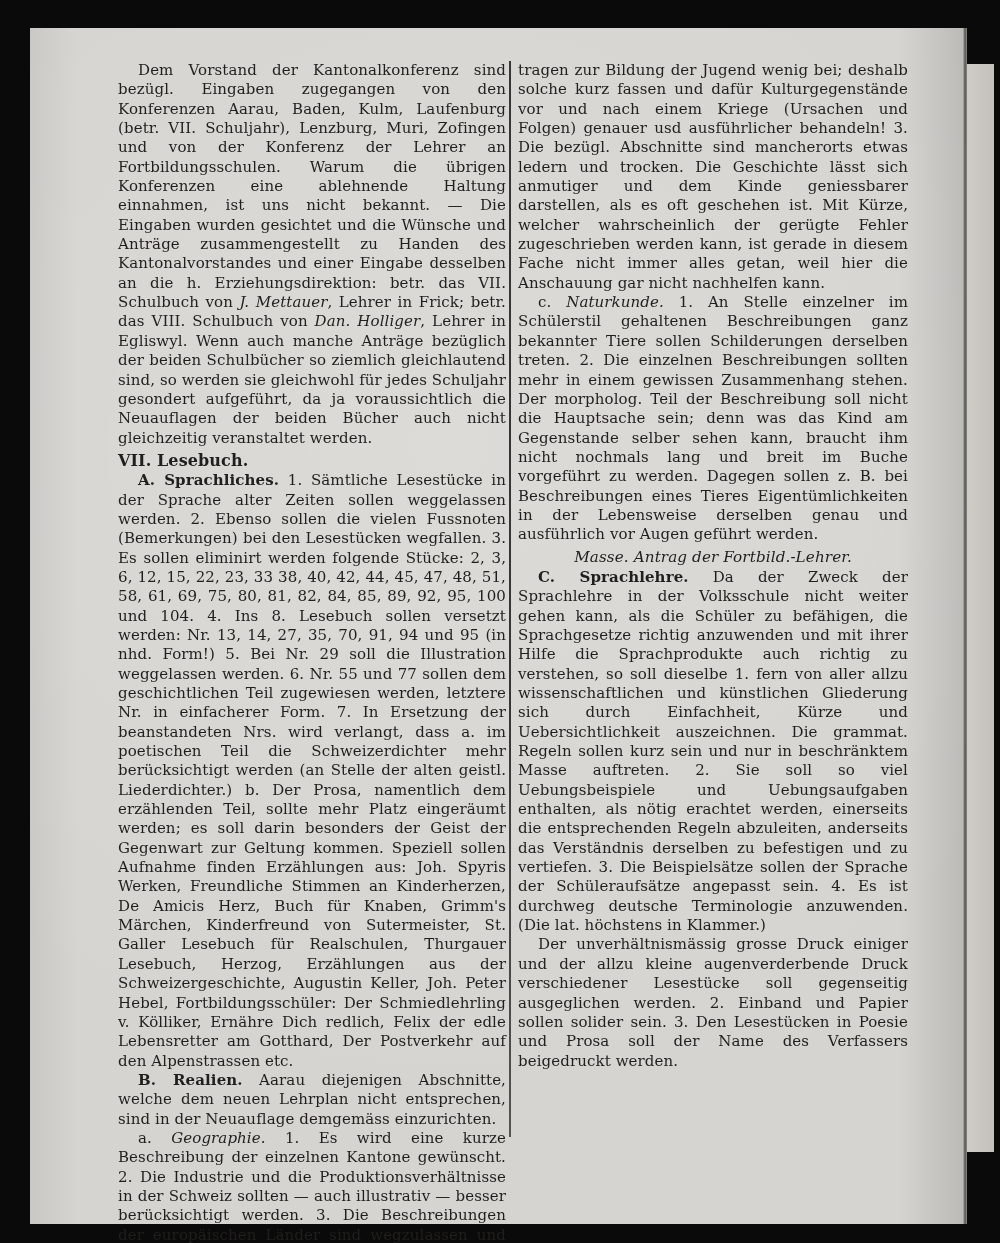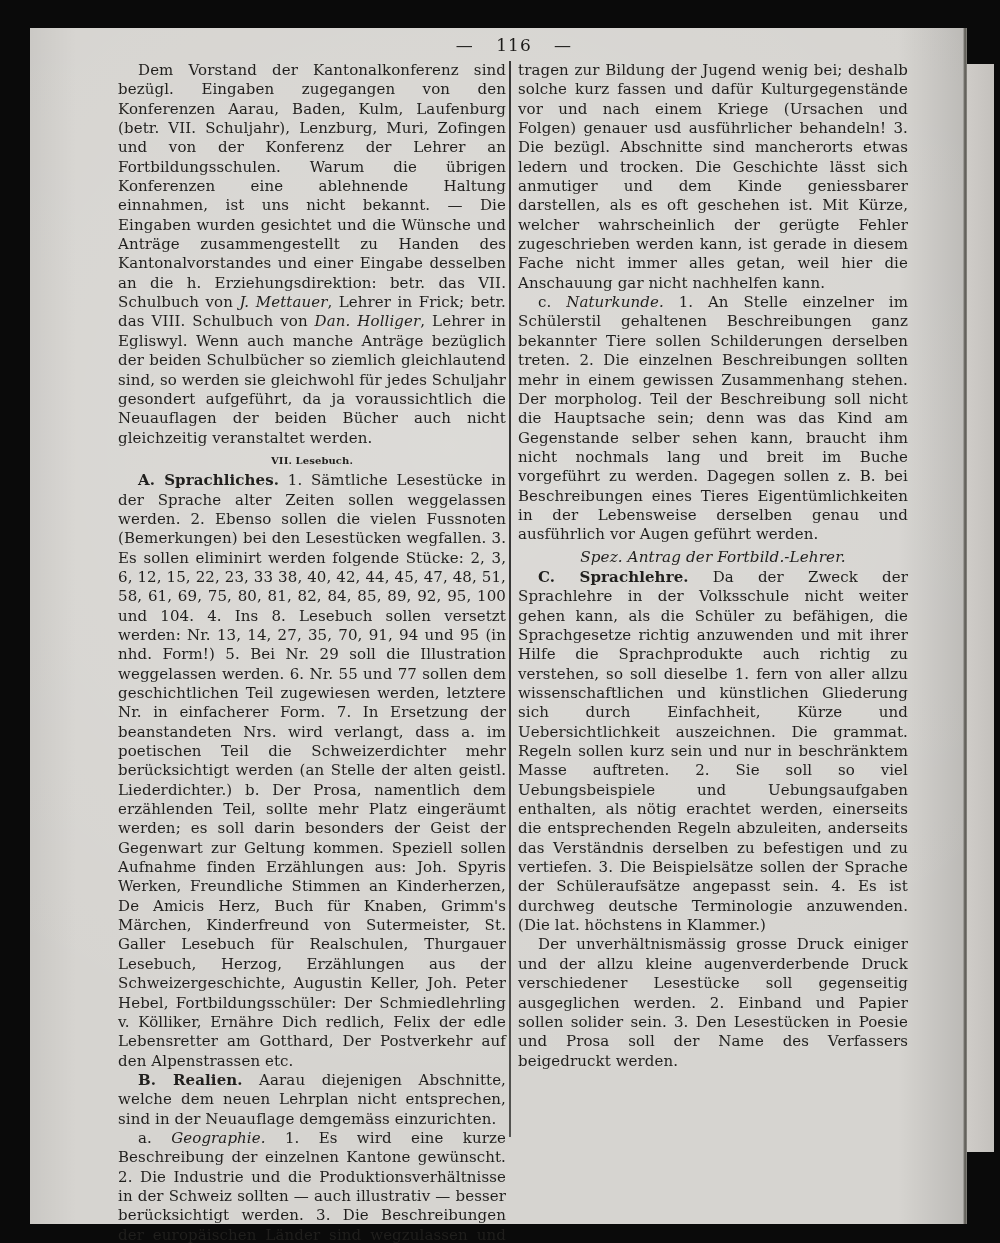--- a/index.html
+++ b/index.html
@@ -42,40 +42,39 @@
   }
   .col-left{left:88px;width:388px;}
   .col-right{left:488px;width:390px;}
   .blk{text-align:justify;}
   .para{text-indent:20px;}
   .para-flush{text-indent:0;}
   .title{
     font-weight:bold;text-align:center;text-indent:0;
     font-size:17.4px;line-height:21px;letter-spacing:0.2px;margin:0 0 2px 0;
   }
-  .h-bold{font-weight:bold;text-align:center;text-indent:0;font-size:10px;margin:3px 0 1px;}
+  .h-bold{font-weight:bold;text-indent:0;font-size:16px;margin:3px 0 1px;}
   .h-italic{font-style:italic;text-align:center;text-indent:0;font-size:15.2px;margin:3px 0 1px;}
   .run-b{font-weight:bold;}
   .run-i{font-style:italic;}
 </style>
 </head>
 <body>
 
 <div class="paper">
-  <div class="page-number">— 116 —</div>
   <div class="divider"></div>
   <div class="col col-left" id="col-left">
       <div class="blk para"><span class="run-n">Dem Vorstand der Kantonalkonferenz sind bezügl. Eingaben zugegangen von den Konferenzen Aarau, Baden, Kulm, Laufenburg (betr. VII. Schuljahr), Lenzburg, Muri, Zofingen und von der Konferenz der Lehrer an Fortbildungsschulen. Warum die übrigen Konferenzen eine ablehnende Haltung einnahmen, ist uns nicht bekannt. — Die Eingaben wurden gesichtet und die Wünsche und Anträge zusammengestellt zu Handen des Kantonalvorstandes und einer Eingabe desselben an die h. Erziehungsdirektion: betr. das VII. Schulbuch von </span><span class="run-i">J. Mettauer</span><span class="run-n">, Lehrer in Frick; betr. das VIII. Schulbuch von </span><span class="run-i">Dan. Holliger</span><span class="run-n">, Lehrer in Egliswyl. Wenn auch manche Anträge bezüglich der beiden Schulbücher so ziemlich gleichlautend sind, so werden sie gleichwohl für jedes Schuljahr gesondert aufgeführt, da ja voraussichtlich die Neuauflagen der beiden Bücher auch nicht gleichzeitig veranstaltet werden.</span></div>
       <div class="blk h-bold"><span class="run-b">VII. Lesebuch.</span></div>
       <div class="blk para"><span class="run-b">A. Sprachliches.</span><span class="run-n"> 1. Sämtliche Lesestücke in der Sprache alter Zeiten sollen weggelassen werden. 2. Ebenso sollen die vielen Fussnoten (Bemerkungen) bei den Lesestücken wegfallen. 3. Es sollen eliminirt werden folgende Stücke: 2, 3, 6, 12, 15, 22, 23, 33 38, 40, 42, 44, 45, 47, 48, 51, 58, 61, 69, 75, 80, 81, 82, 84, 85, 89, 92, 95, 100 und 104. 4. Ins 8. Lesebuch sollen versetzt werden: Nr. 13, 14, 27, 35, 70, 91, 94 und 95 (in nhd. Form!) 5. Bei Nr. 29 soll die Illustration weggelassen werden. 6. Nr. 55 und 77 sollen dem geschichtlichen Teil zugewiesen werden, letztere Nr. in einfacherer Form. 7. In Ersetzung der beanstandeten Nrs. wird verlangt, dass a. im poetischen Teil die Schweizerdichter mehr berücksichtigt werden (an Stelle der alten geistl. Liederdichter.) b. Der Prosa, namentlich dem erzählenden Teil, sollte mehr Platz eingeräumt werden; es soll darin besonders der Geist der Gegenwart zur Geltung kommen. Speziell sollen Aufnahme finden Erzählungen aus: Joh. Spyris Werken, Freundliche Stimmen an Kinderherzen, De Amicis Herz, Buch für Knaben, Grimm's Märchen, Kinderfreund von Sutermeister, St. Galler Lesebuch für Realschulen, Thurgauer Lesebuch, Herzog, Erzählungen aus der Schweizergeschichte, Augustin Keller, Joh. Peter Hebel, Fortbildungsschüler: Der Schmiedlehrling v. Kölliker, Ernähre Dich redlich, Felix der edle Lebensretter am Gotthard, Der Postverkehr auf den Alpenstrassen etc.</span></div>
       <div class="blk para"><span class="run-b">B. Realien.</span><span class="run-n"> Aarau diejenigen Abschnitte, welche dem neuen Lehrplan nicht entsprechen, sind in der Neuauflage demgemäss einzurichten.</span></div>
       <div class="blk para"><span class="run-n">a. </span><span class="run-i">Geographie.</span><span class="run-n"> 1. Es wird eine kurze Beschreibung der einzelnen Kantone gewünscht. 2. Die Industrie und die Produktionsverhältnisse in der Schweiz sollten — auch illustrativ — besser berücksichtigt werden. 3. Die Beschreibungen der europäischen Länder sind wegzulassen und sind dafür leichtvolle Darstellungen einzelner charakterist. Landesteile mit Berührung der Volkstypen, Lebensweise, Sitten etc. aufzunehmen.</span></div>
     </div>
   <div class="col col-right" id="col-right">
       <div class="blk para-flush"><span class="run-n">tragen zur Bildung der Jugend wenig bei; deshalb solche kurz fassen und dafür Kulturgegenstände vor und nach einem Kriege (Ursachen und Folgen) genauer usd ausführlicher behandeln! 3. Die bezügl. Abschnitte sind mancherorts etwas ledern und trocken. Die Geschichte lässt sich anmutiger und dem Kinde geniessbarer darstellen, als es oft geschehen ist. Mit Kürze, welcher wahrscheinlich der gerügte Fehler zugeschrieben werden kann, ist gerade in diesem Fache nicht immer alles getan, weil hier die Anschauung gar nicht nachhelfen kann.</span></div>
       <div class="blk para"><span class="run-n">c. </span><span class="run-i">Naturkunde.</span><span class="run-n"> 1. An Stelle einzelner im Schülerstil gehaltenen Beschreibungen ganz bekannter Tiere sollen Schilderungen derselben treten. 2. Die einzelnen Beschreibungen sollten mehr in einem gewissen Zusammenhang stehen. Der morpholog. Teil der Beschreibung soll nicht die Hauptsache sein; denn was das Kind am Gegenstande selber sehen kann, braucht ihm nicht nochmals lang und breit im Buche vorgeführt zu werden. Dagegen sollen z. B. bei Beschreibungen eines Tieres Eigentümlichkeiten in der Lebensweise derselben genau und ausführlich vor Augen geführt werden.</span></div>
-      <div class="blk h-italic"><span class="run-i">Spez. Antrag der Fortbild.-Lehrer.</span></div>
+      <div class="blk h-italic"><span class="run-i">Masse. Antrag der Fortbild.-Lehrer.</span></div>
       <div class="blk para"><span class="run-b">C. Sprachlehre.</span><span class="run-n"> Da der Zweck der Sprachlehre in der Volksschule nicht weiter gehen kann, als die Schüler zu befähigen, die Sprachgesetze richtig anzuwenden und mit ihrer Hilfe die Sprachprodukte auch richtig zu verstehen, so soll dieselbe 1. fern von aller allzu wissenschaftlichen und künstlichen Gliederung sich durch Einfachheit, Kürze und Uebersichtlichkeit auszeichnen. Die grammat. Regeln sollen kurz sein und nur in beschränktem Masse auftreten. 2. Sie soll so viel Uebungsbeispiele und Uebungsaufgaben enthalten, als nötig erachtet werden, einerseits die entsprechenden Regeln abzuleiten, anderseits das Verständnis derselben zu befestigen und zu vertiefen. 3. Die Beispielsätze sollen der Sprache der Schüleraufsätze angepasst sein. 4. Es ist durchweg deutsche Terminologie anzuwenden. (Die lat. höchstens in Klammer.)</span></div>
       <div class="blk para"><span class="run-n">Der unverhältnismässig grosse Druck einiger und der allzu kleine augenverderbende Druck verschiedener Lesestücke soll gegenseitig ausgeglichen werden. 2. Einband und Papier sollen solider sein. 3. Den Lesestücken in Poesie und Prosa soll der Name des Verfassers beigedruckt werden.</span></div>
     </div>
 </div>
 <div class="fold-line"></div>
 <div class="next-page"></div>
 
 </body></html>

